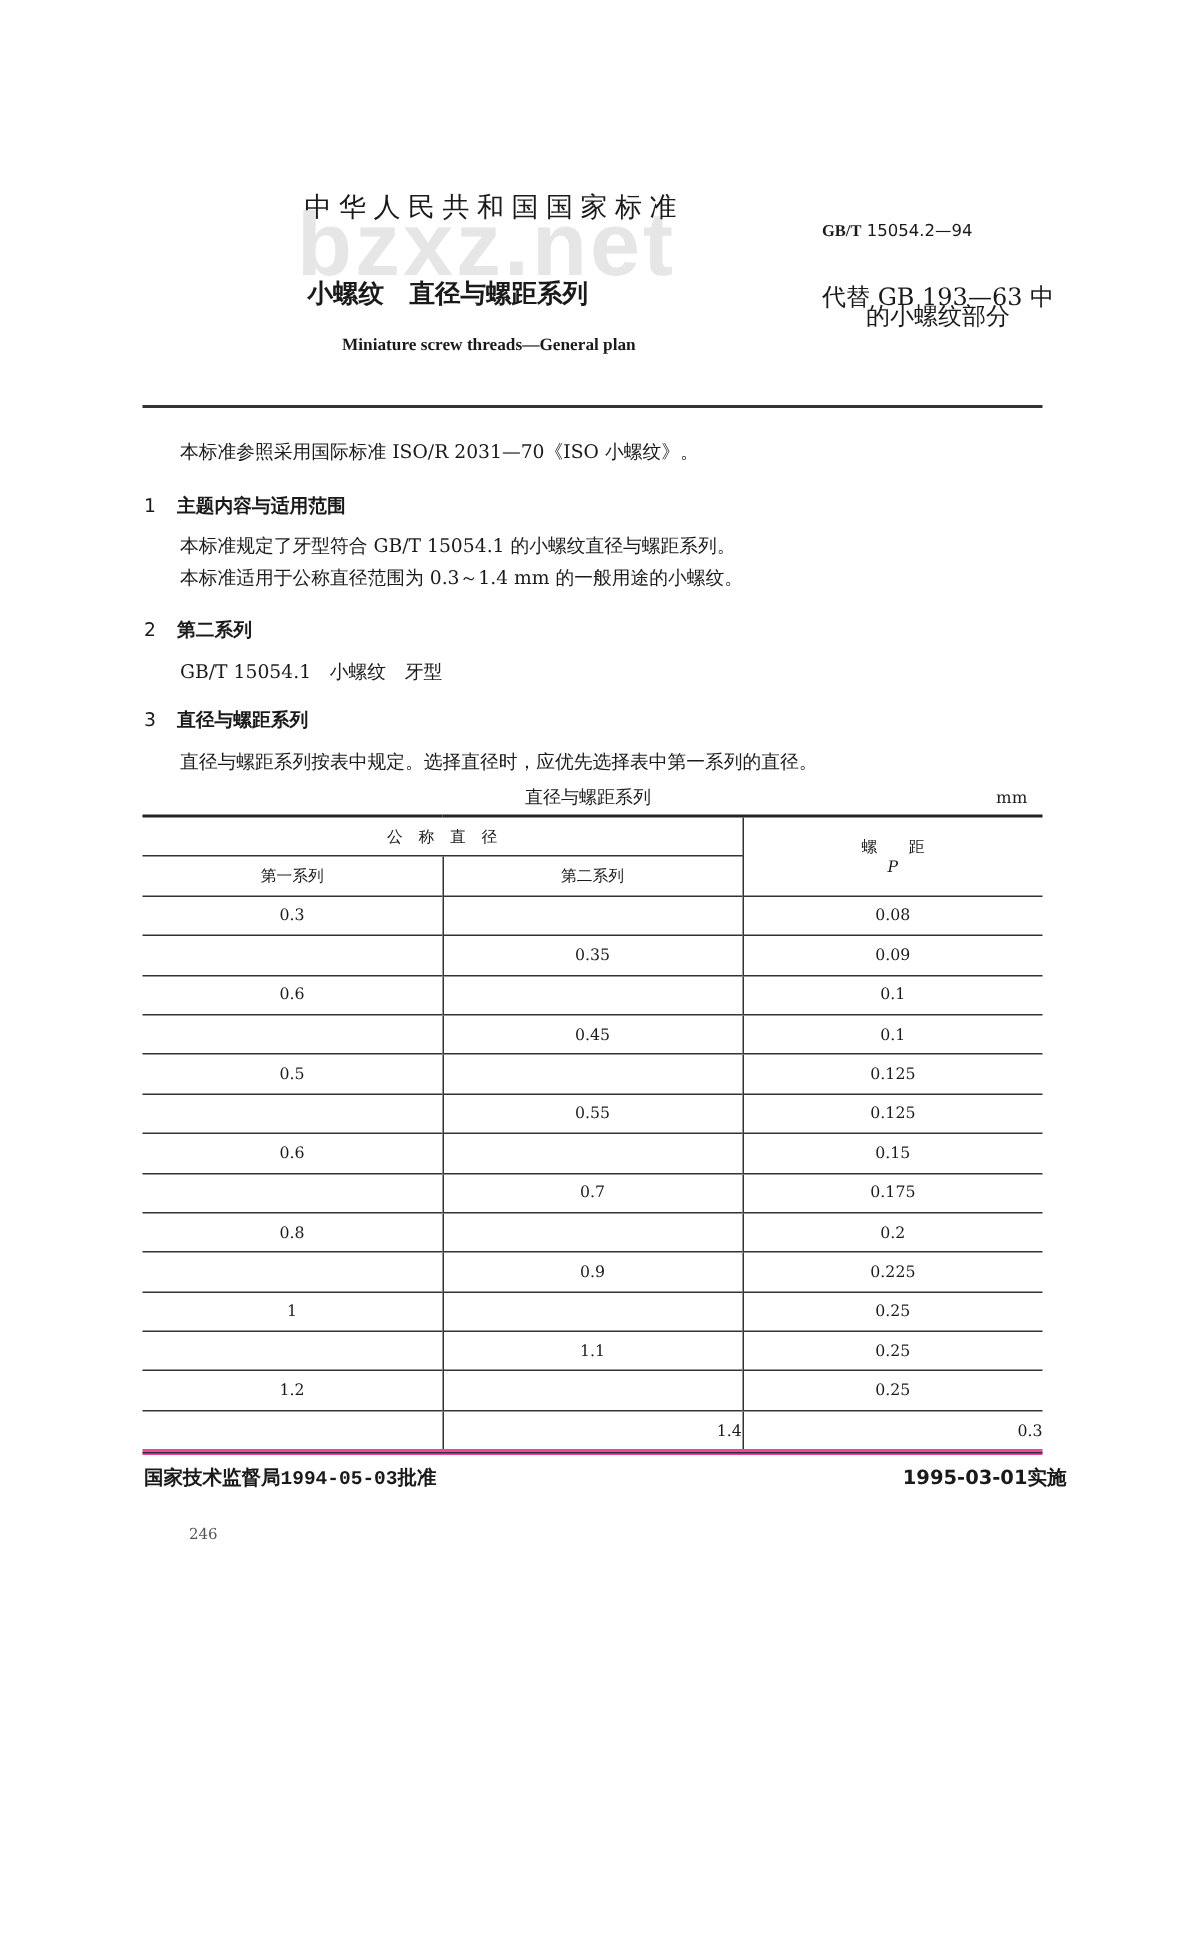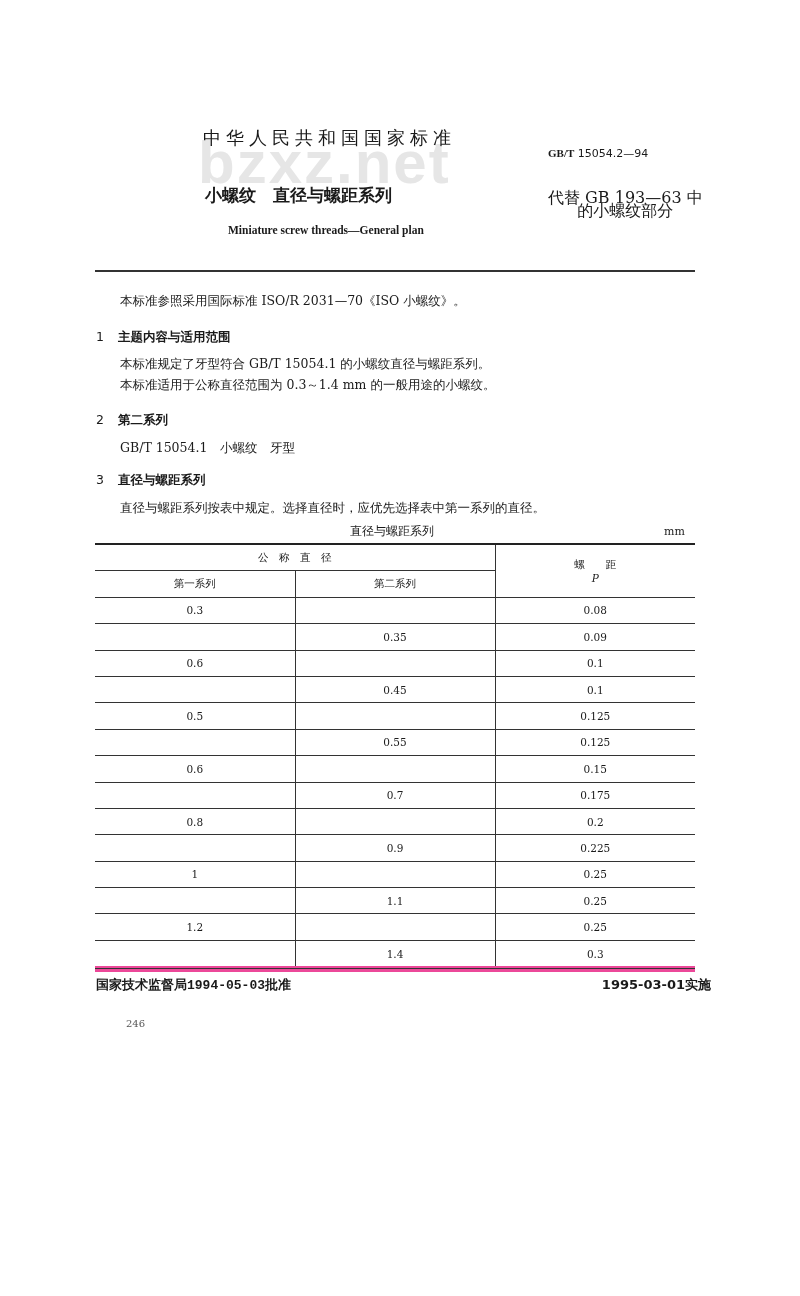--- a/index.html
+++ b/index.html
@@ -20,21 +20,21 @@
   .para { left: 120px; font-size: 12.5px; }
   .sec { left: 96px; font-size: 12.5px; font-weight: bold; }
   .sec .num { font-weight: normal; display: inline-block; width: 22px; }
   .caption { left: 350px; top: 523px; font-size: 12px; }
   .unit { left: 664px; top: 525px; font-size: 11px; text-align: center; }
   table.grid { position: absolute; left: 95px; top: 543px; width: 600px; border-collapse: collapse; font-size: 10.5px; }
   table.grid td { text-align: center; height: 25.4px; padding: 0; border-top: 1px solid #333; }
   table.grid tr:first-child td { border-top: 2px solid #222; }
   table.grid td.vl { border-left: 1px solid #333; }
   table.grid .pcol { font-style: italic; }
-  table.grid tr:last-child td { border-bottom: 6px solid #ec4899; }
+  table.grid tr:last-child td { border-bottom: 4px solid #ec4899; text-align: right; }
   .double-rule { position: absolute; left: 95px; top: 968px; width: 600px; height: 1px; background: #333; }
   .approve { left: 96px; top: 976px; font-size: 13px; font-weight: bold; font-family: Liberation Mono, monospace; }
   .effective { right: 89px; top: 976px; font-size: 13px; font-weight: bold; }
   .page-no { left: 126px; top: 1018px; font-size: 10px; color: #555; }
 </style>
 </head>
 <body>
 
 <div class="watermark">bzxz.net</div>
 

